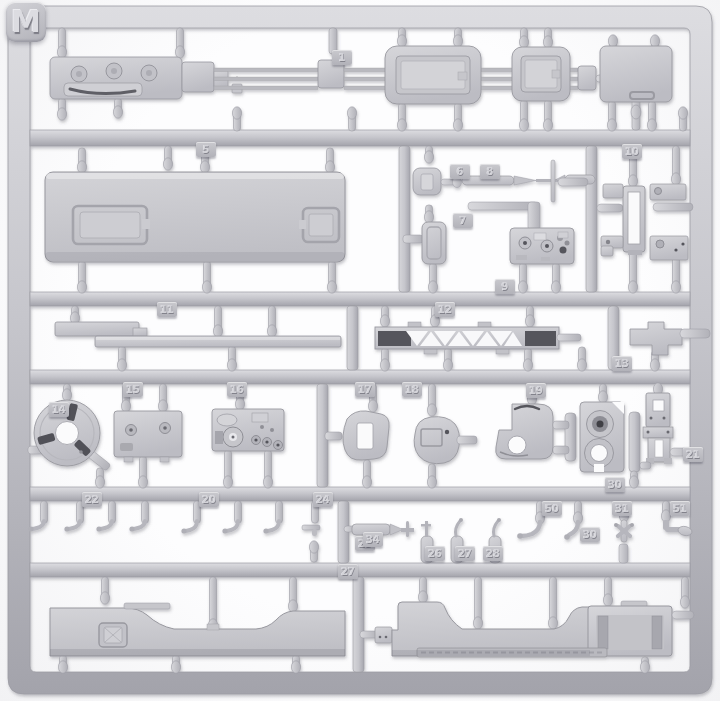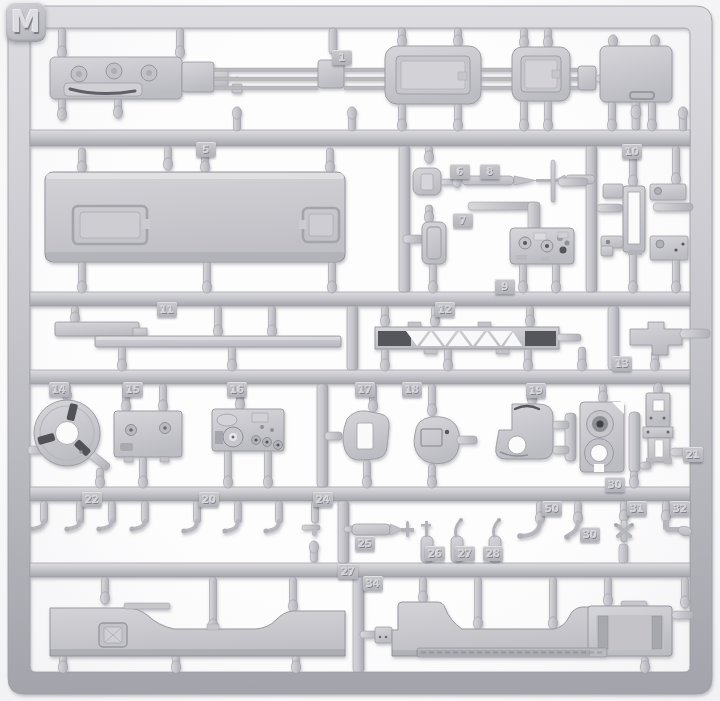--- a/index.html
+++ b/index.html
@@ -781,35 +781,35 @@
 <div class="tab" style="left:332px;top:50px">1</div>
 <div class="tab" style="left:196px;top:142px">5</div>
 <div class="tab" style="left:450px;top:164px">6</div>
 <div class="tab" style="left:453px;top:213px">7</div>
 <div class="tab" style="left:480px;top:164px">8</div>
 <div class="tab" style="left:495px;top:279px">9</div>
 <div class="tab" style="left:622px;top:144px">10</div>
 <div class="tab" style="left:157px;top:302px">11</div>
 <div class="tab" style="left:435px;top:302px">12</div>
 <div class="tab" style="left:612px;top:356px">13</div>
-<div class="tab" style="left:49px;top:382px">14</div>
+<div class="tab" style="left:49px;top:402px">14</div>
 <div class="tab" style="left:123px;top:382px">15</div>
 <div class="tab" style="left:227px;top:382px">16</div>
 <div class="tab" style="left:355px;top:382px">17</div>
 <div class="tab" style="left:402px;top:382px">18</div>
 <div class="tab" style="left:526px;top:383px">19</div>
 <div class="tab" style="left:605px;top:477px">30</div>
 <div class="tab" style="left:683px;top:447px">21</div>
 <div class="tab" style="left:82px;top:492px">22</div>
 <div class="tab" style="left:199px;top:492px">20</div>
 <div class="tab" style="left:313px;top:492px">24</div>
 <div class="tab" style="left:355px;top:536px">25</div>
 <div class="tab" style="left:425px;top:546px">26</div>
 <div class="tab" style="left:455px;top:546px">27</div>
 <div class="tab" style="left:483px;top:546px">28</div>
 <div class="tab" style="left:542px;top:501px">50</div>
 <div class="tab" style="left:580px;top:527px">30</div>
-<div class="tab" style="left:627px;top:501px">31</div>
-<div class="tab" style="left:670px;top:501px">32</div>
+<div class="tab" style="left:612px;top:501px">31</div>
+<div class="tab" style="left:670px;top:501px">51</div>
 <div class="tab" style="left:338px;top:564px">27</div>
-<div class="tab" style="left:363px;top:576px">34</div>
+<div class="tab" style="left:363px;top:532px">34</div>
 
 </div>
 
 </body></html>

